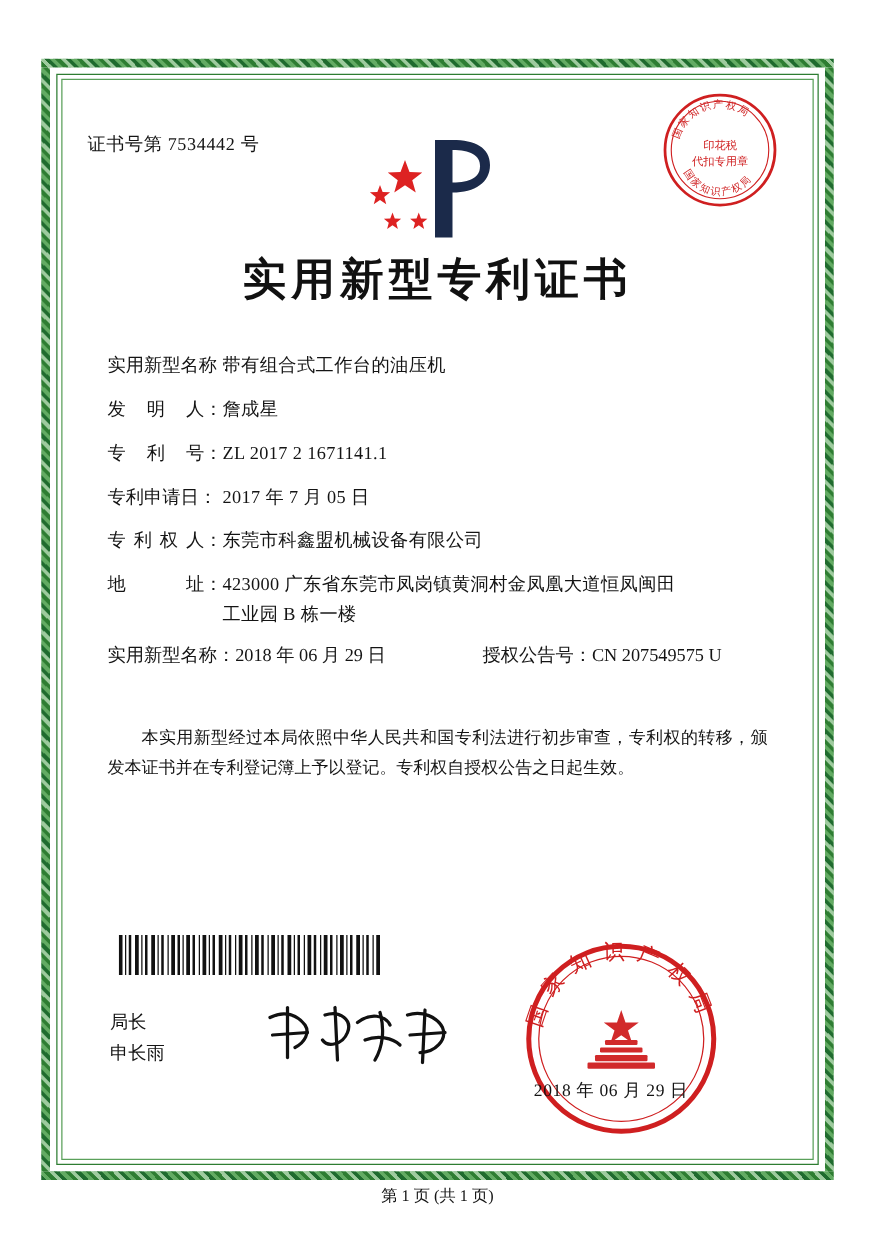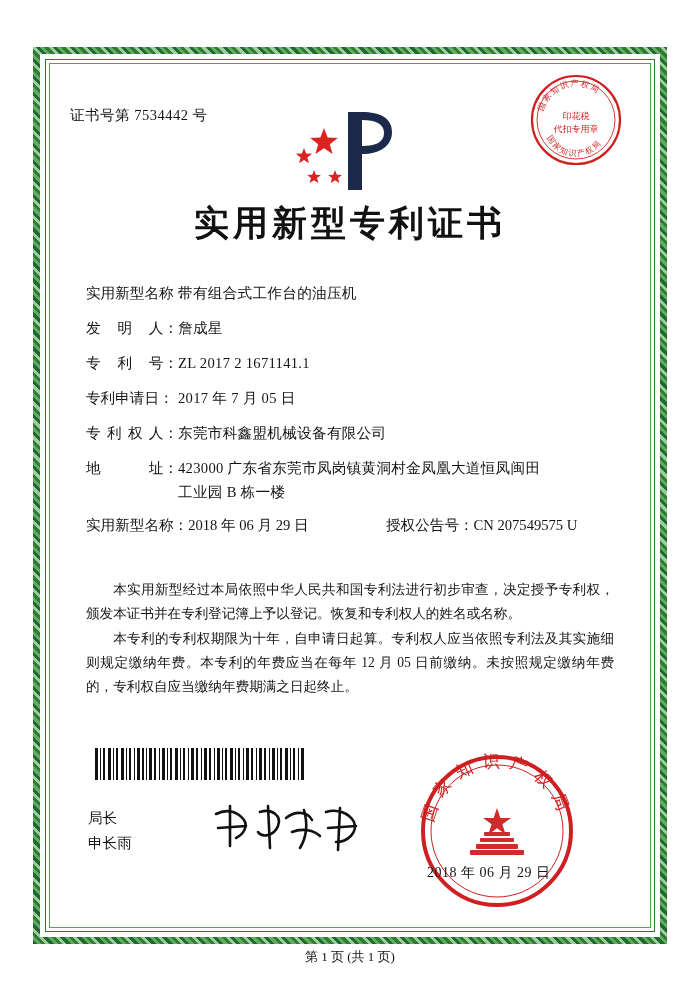--- a/index.html
+++ b/index.html
@@ -295,22 +295,21 @@
         <span>实用新型名称：</span><span>2018 年 06 月 29 日</span>
       </div>
       <div class="right">
         <span>授权公告号：</span><span>CN 207549575 U</span>
       </div>
     </div>
 
   </div>
 
   <div class="body-text">
-    <p>本实用新型经过本局依照中华人民共和国专利法进行初步审查，决定授予专利权，颁发本证书并在专利登记簿上予以登记。恢复和专利权人的姓名或名称。</p>
-    <p>本专利的专利权期限为十年，自申请日起算。专利权人应当依照专利法及其实施细则规定缴纳年费。本专利的年费应当在每年 12 月 05 日前缴纳。未按照规定缴纳年费的，专利权自应当缴纳年费期满之日起终止。</p>
+    <p>本实用新型经过本局依照中华人民共和国专利法进行初步审查，专利权的转移，颁发本证书并在专利登记簿上予以登记。专利权自授权公告之日起生效。</p>
   </div>
 
   <div class="barcode">
     <svg viewBox="0 0 210 32" width="210" height="32" preserveAspectRatio="none" aria-hidden="true">
       <g fill="#111">
         <rect x="0" y="0" width="3" height="32"></rect>
           <rect x="5" y="0" width="1" height="32"></rect>
         <rect x="8" y="0" width="2" height="32"></rect>
           <rect x="13" y="0" width="3" height="32"></rect>
         <rect x="18" y="0" width="1" height="32"></rect>

